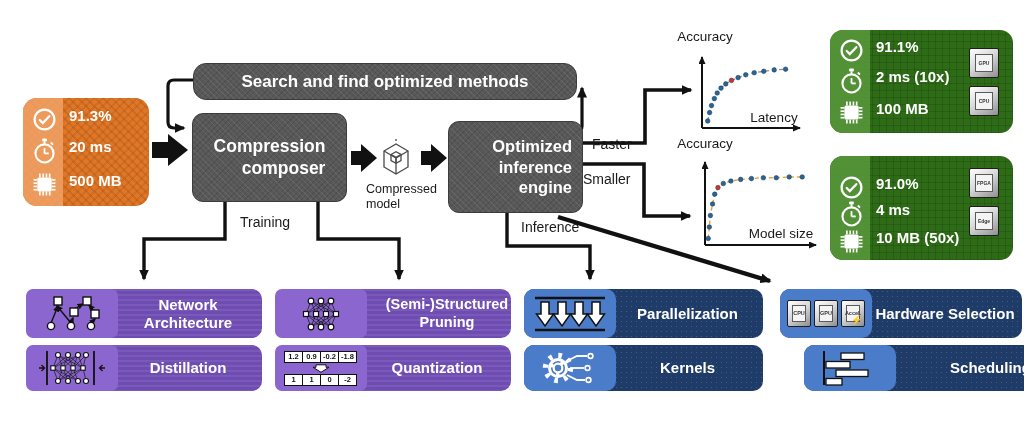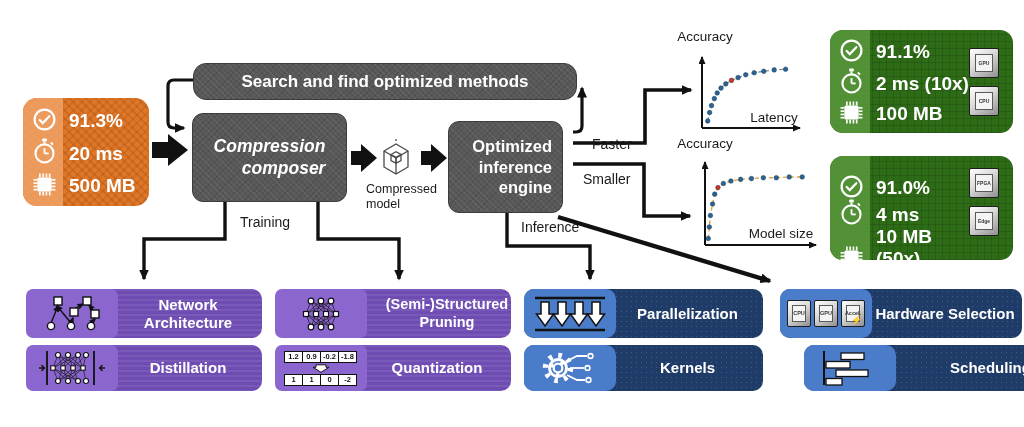--- a/index.html
+++ b/index.html
@@ -37,21 +37,21 @@
       repeating-linear-gradient(0deg, rgba(0,0,0,.13) 0 1px, transparent 1px 7px),
       repeating-linear-gradient(90deg, rgba(0,0,0,.13) 0 1px, transparent 1px 7px),
       #2e6b17;
     border-radius:13px;z-index:2;color:#fff;
   }
   .greenbox .strip{position:absolute;left:0;top:0;bottom:0;width:40px;background:#57963a;
     border-radius:13px 0 0 13px;opacity:.9;}
 
   .metric-rows{position:absolute;left:9px;top:6px;right:6px;bottom:6px;display:flex;
     flex-direction:column;justify-content:space-around;z-index:2;}
-  .metric-row{display:flex;align-items:flex-end;gap:12px;font-size:19px;font-weight:bold;color:#fff;}
+  .metric-row{display:flex;align-items:flex-start;gap:12px;font-size:15px;font-weight:bold;color:#fff;}
   .metric-row svg{flex:0 0 auto;}
 
   
   .method{border-radius:10px;z-index:2;color:#fff;}
   .method .iconarea{position:absolute;left:0;top:0;bottom:0;width:92px;border-radius:10px;
     display:flex;align-items:center;justify-content:center;}
   .method .label{position:absolute;left:92px;right:4px;top:0;bottom:0;display:flex;
     align-items:center;justify-content:center;text-align:center;font-size:15px;font-weight:600;line-height:1.2;}
   .purple{background:
       repeating-linear-gradient(180deg, rgba(255,255,255,.08) 0 2px, transparent 2px 5px),
@@ -157,25 +157,25 @@
           </svg>
         <span>500 MB</span>
       </div>
     </div>
   </div>
 
   <div class="abs graybox" style="left:193px;top:63px;width:384px;height:37px;font-size:17px;border-radius:13px;">
     <span>Search and find optimized methods</span>
   </div>
 
-  <div class="abs graybox" style="left:192px;top:113px;width:155px;height:89px;font-size:17.5px;padding:0 28px;font-style:italic;">
+  <div class="abs graybox" style="left:192px;top:113px;width:155px;height:89px;font-size:17.5px;padding:0 28px;">
     <span>Compression composer</span>
   </div>
 
-  <div class="abs graybox" style="left:448px;top:121px;width:115px;height:92px;font-size:16.5px;padding:0 10px;">
+  <div class="abs graybox" style="left:448px;top:121px;width:135px;height:92px;font-size:16.5px;padding:0 10px;">
     <span>Optimized inference engine</span>
   </div>
 
   <svg class="abs" style="left:375px;top:137px;z-index:2;" width="42" height="44" viewBox="0 0 42 44">
     <g fill="none" stroke="#4a4a4a" stroke-width="1.3">
       <path d="M9,14 L21,7 L33,14 L33,30 L21,37 L9,30 Z"></path>
       <path d="M9,14 L21,21 L33,14"></path>
       <path d="M21,21 L21,37"></path>
       <path d="M16,17.5 L21,14.8 L26,17.5 L26,23.5 L21,26.3 L16,23.5 Z"></path>
       <path d="M16,17.5 L21,20.3 L26,17.5 M21,20.3 L21,26.3"></path>

